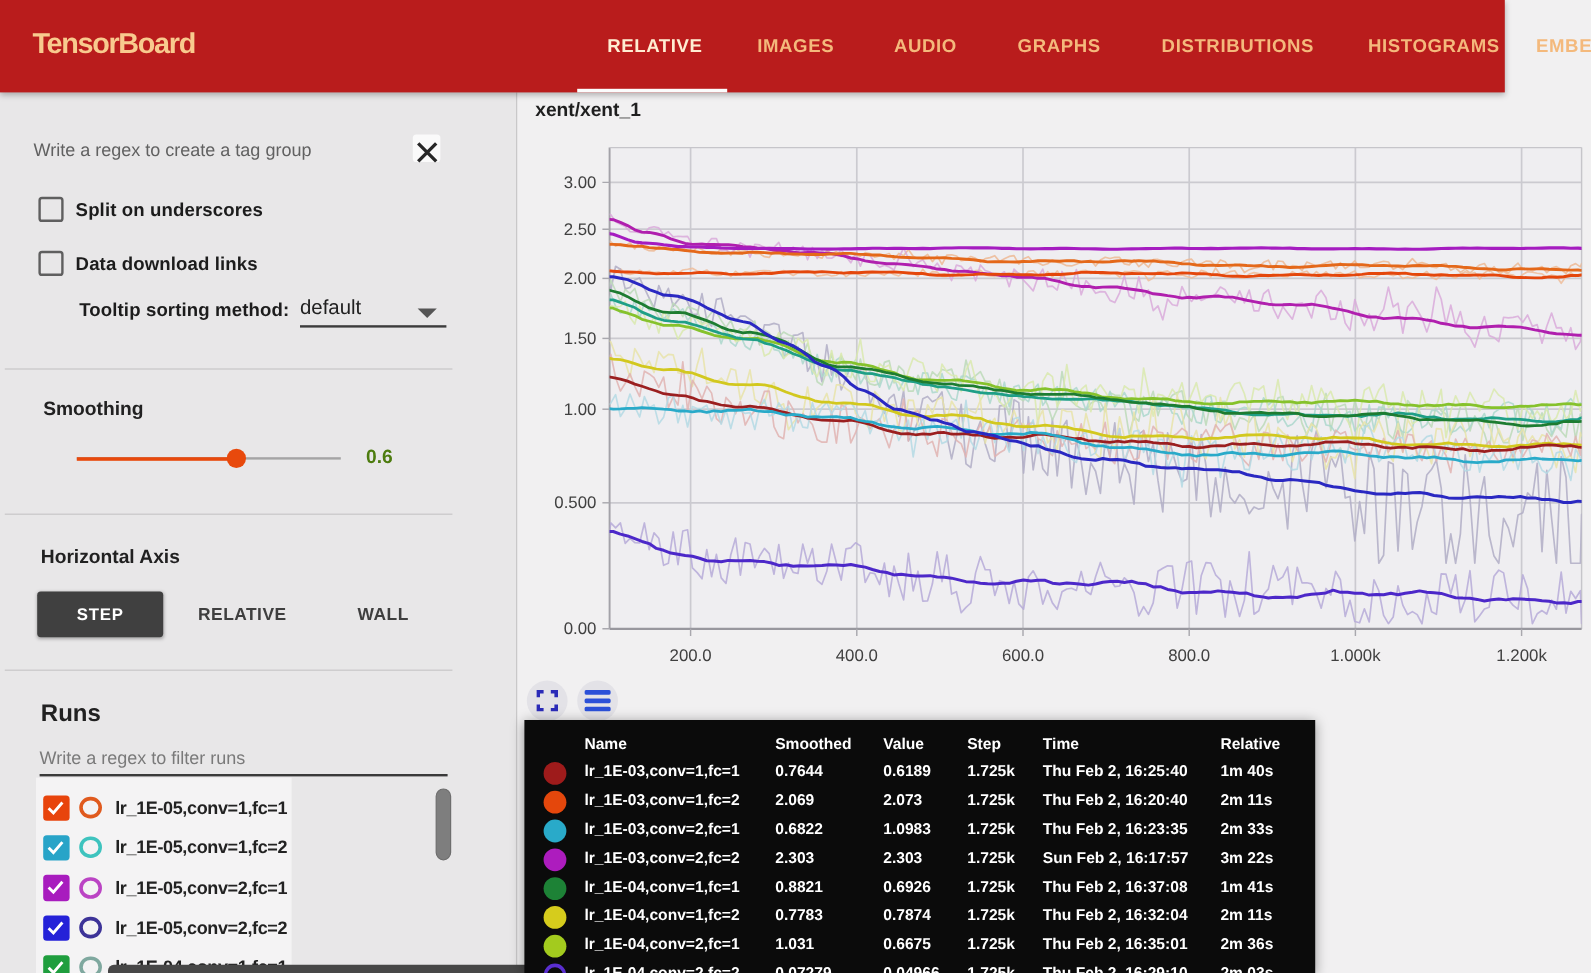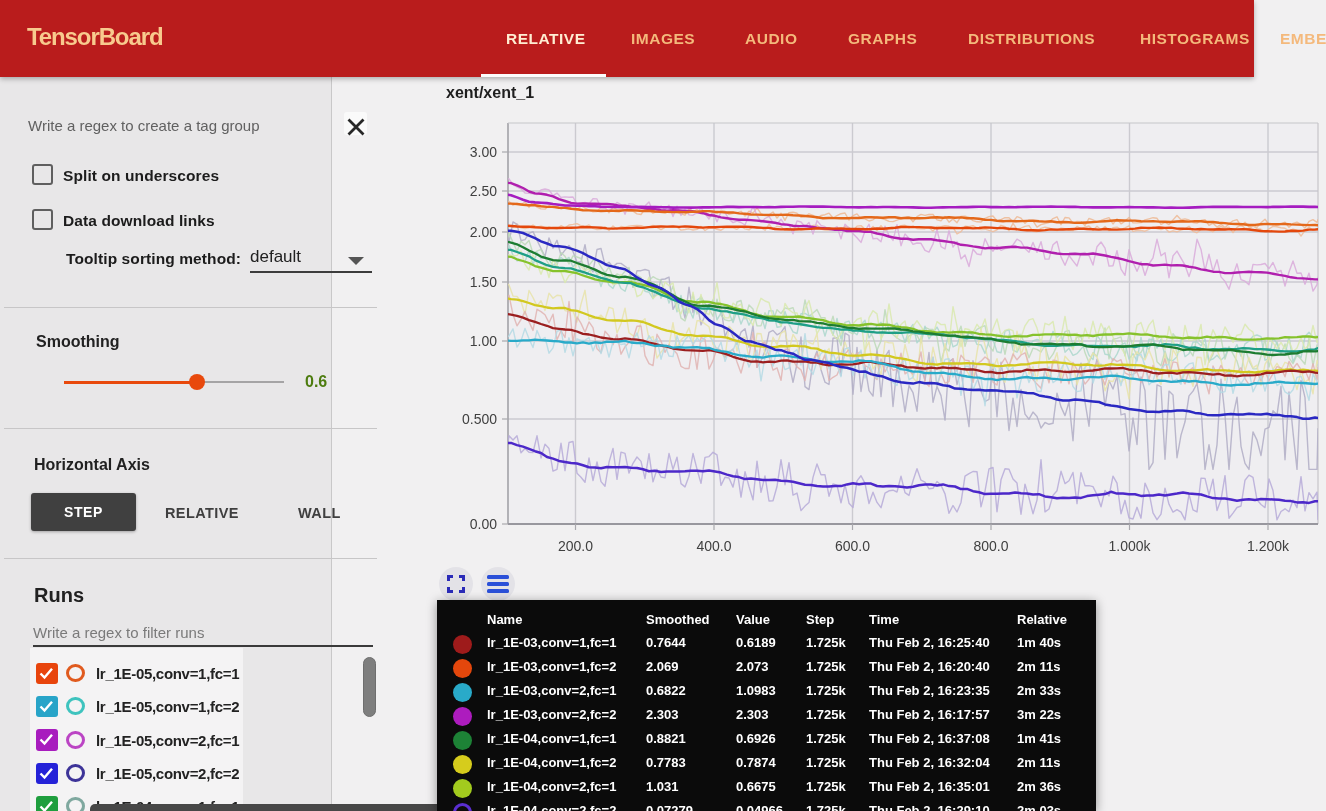--- a/index.html
+++ b/index.html
@@ -3,21 +3,21 @@
 <style>
 * { margin:0; padding:0; box-sizing:border-box; }
 html,body { width:1326px; height:811px; overflow:hidden; background:#f1f0f1;
   font-family:"Liberation Sans",sans-serif; position:relative; }
 #header { position:absolute; left:0; top:0; width:1254px; height:77px; background:#b91c1c;
   box-shadow:0 2px 5px rgba(0,0,0,0.28); z-index:20; }
 #logo { position:absolute; left:27px; top:23px; font-size:24px; font-weight:700; color:#f8ca8e; letter-spacing:-1.1px; }
 .tab { position:absolute; top:30px; font-size:15.5px; font-weight:700; letter-spacing:0.5px; color:#f4b97c; white-space:nowrap; }
 .tab.active { color:#ffedd2; }
 #tabline { position:absolute; left:481px; top:74px; width:125px; height:3px; background:#fcfcfc; z-index:21; }
-#sidebar { position:absolute; left:0; top:77px; width:332px; height:734px; background:#e8e7e8;
+#sidebar { position:absolute; left:0; top:77px; width:431px; height:734px; background:#e8e7e8;
   border-right:1px solid #c9c8c9; z-index:5; }
 .sx { position:absolute; }
 .divider { position:absolute; left:4px; width:373px; height:1px; background:#c7c6c7; }
 .cbox { position:absolute; width:21px; height:21px; border:2px solid #5f5f5f; border-radius:3px; background:transparent; }
 .slabel { font-size:15.5px; font-weight:700; letter-spacing:0.1px; color:#1c1c1c; }
 .h16 { font-size:16px; font-weight:700; color:#212121; }
 #runs-white { position:absolute; left:30px; top:571px; width:213px; height:163px; background:#f4f3f4; }
 .runrow { position:absolute; left:36px; height:23px; }
 .rcb { position:absolute; left:0; top:0; width:21.5px; height:21.5px; border-radius:3px; display:inline-flex; align-items:center; justify-content:center; }
 .ring { position:absolute; left:30px; top:1.5px; width:18.5px; height:18px; border:3px solid; border-radius:50%; }
@@ -244,21 +244,21 @@
       <div class="c6">2m 33s</div>
     </div>
     <div class="trow">
       <div class="c0">
         <span class="dot" style="background:#ad1cbe"></span>
       </div>
       <div class="c1">lr_1E-03,conv=2,fc=2</div>
       <div class="c2">2.303</div>
       <div class="c3">2.303</div>
       <div class="c4">1.725k</div>
-      <div class="c5">Thu Feb 2, 16:17:57</div>
+      <div class="c5">Sun Feb 2, 16:17:57</div>
       <div class="c6">3m 22s</div>
     </div>
     <div class="trow">
       <div class="c0">
         <span class="dot" style="background:#1d8236"></span>
       </div>
       <div class="c1">lr_1E-04,conv=1,fc=1</div>
       <div class="c2">0.8821</div>
       <div class="c3">0.6926</div>
       <div class="c4">1.725k</div>

